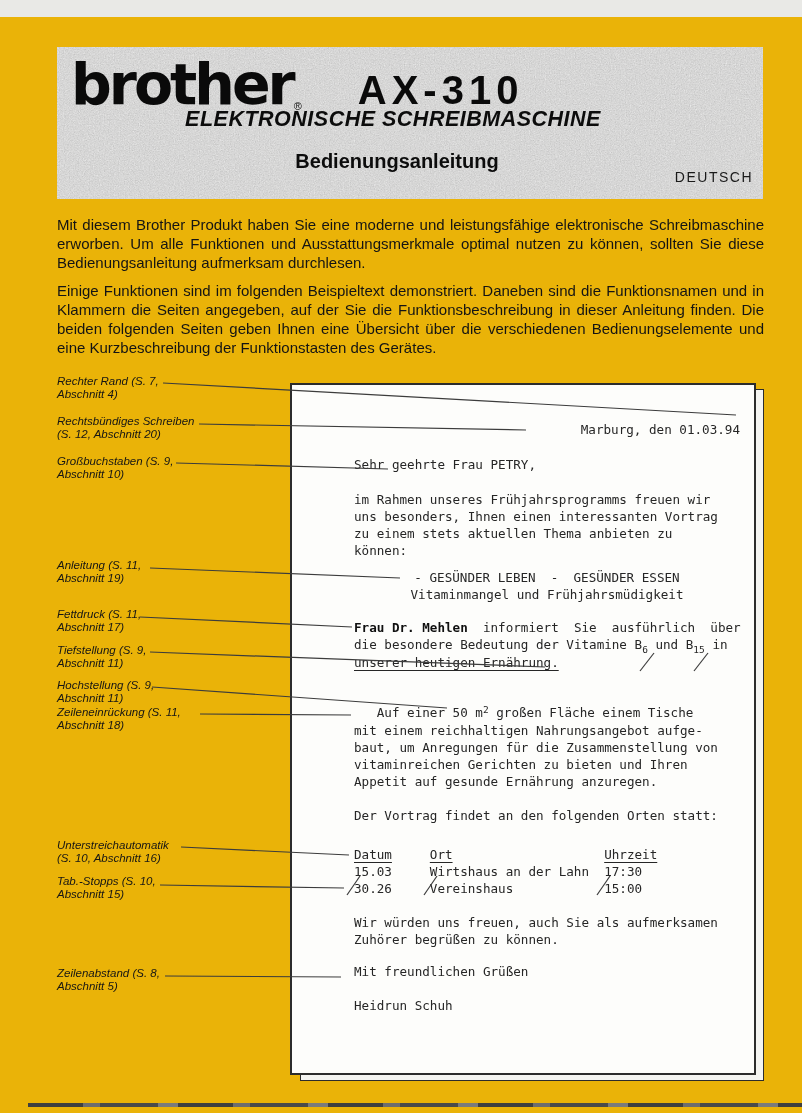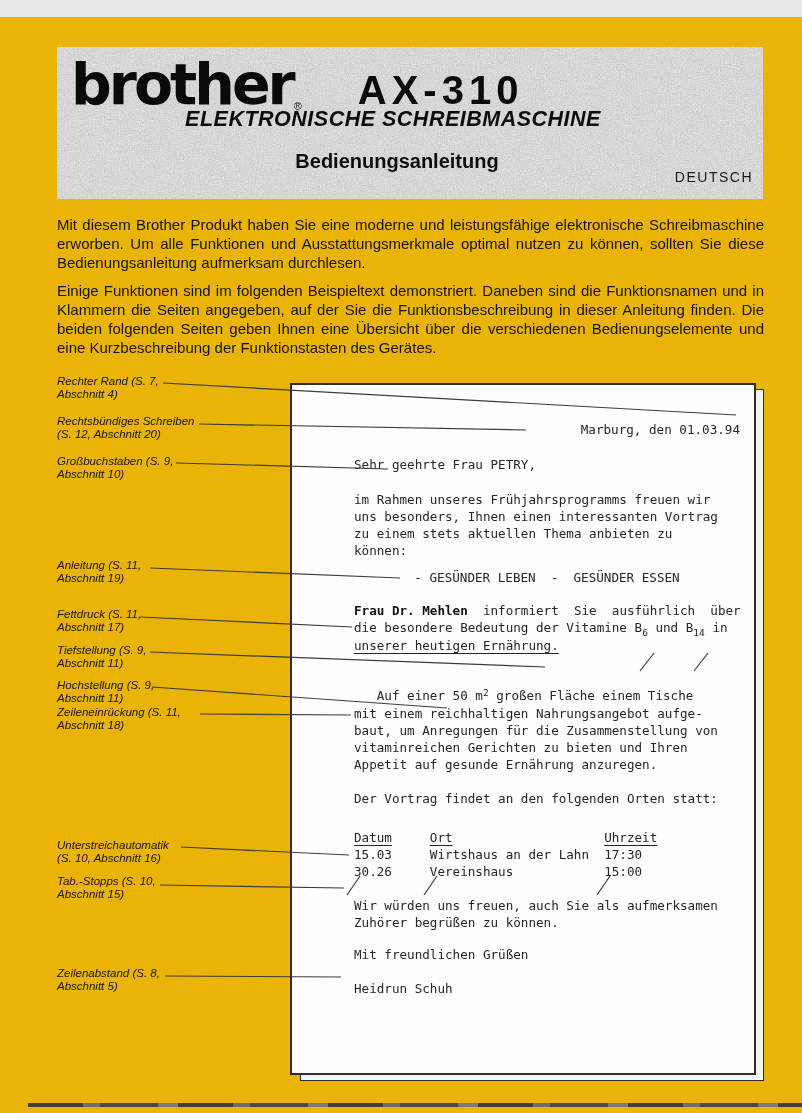--- a/index.html
+++ b/index.html
@@ -145,22 +145,23 @@
   <div class="sheet back1"></div>
   <div class="sheet main">
     <div class="letter">
       <div class="ln date">Marburg, den 01.03.94</div>
       <div class="ln mt18">Sehr geehrte Frau PETRY,</div>
       <div class="ln mt18">im Rahmen unseres Frühjahrsprogramms freuen wir</div>
       <div class="ln">uns besonders, Ihnen einen interessanten Vortrag</div>
       <div class="ln">zu einem stets aktuellen Thema anbieten zu</div>
       <div class="ln">können:</div>
       <div class="ln center mt10">- GESÜNDER LEBEN  -  GESÜNDER ESSEN</div>
+      <div class="ln center">Vitaminmangel und Frühjahrsmüdigkeit</div>
       <div class="ln mt16"><span class="b">Frau Dr. Mehlen</span><span>  informiert  Sie  ausführlich  über</span></div>
-      <div class="ln"><span>die besondere Bedeutung der Vitamine B</span><span class="sub">6</span><span> und B</span><span class="sub">14</span><span> in</span></div>
+      <div class="ln"><span>die besondere Bedeutung der Vitamine B</span><span class="sub">6</span><span> und B</span><span class="sub">15</span><span> in</span></div>
       <div class="ln"><span class="u">unserer heutigen Ernährung.</span></div>
       <div class="ln mt33"><span>   Auf einer 50 m</span><span class="sup">2</span><span> großen Fläche einem Tische</span></div>
       <div class="ln">mit einem reichhaltigen Nahrungsangebot aufge-</div>
       <div class="ln">baut, um Anregungen für die Zusammenstellung von</div>
       <div class="ln">vitaminreichen Gerichten zu bieten und Ihren</div>
       <div class="ln">Appetit auf gesunde Ernährung anzuregen.</div>
       <div class="ln mt17">Der Vortrag findet an den folgenden Orten statt:</div>
       <div class="ln mt22"><span class="c1"><span class="u">Datum</span></span><span class="c2"><span class="u">Ort</span></span><span class="u">Uhrzeit</span></div>
       <div class="ln"><span class="c1">15.03</span><span class="c2">Wirtshaus an der Lahn</span><span>17:30</span></div>
       <div class="ln"><span class="c1">30.26</span><span class="c2">Vereinshaus</span><span>15:00</span></div>

